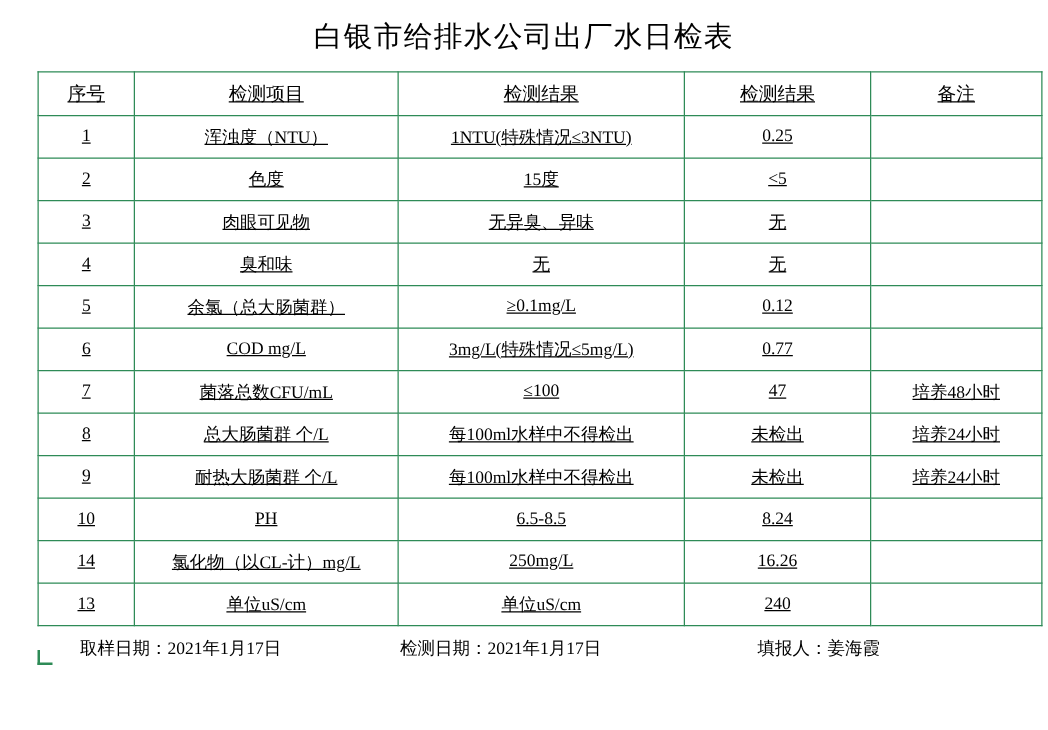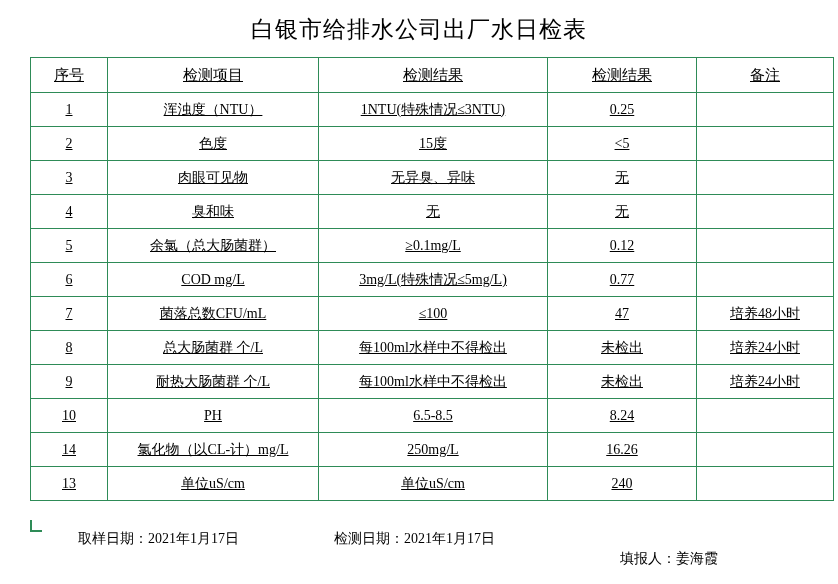--- a/index.html
+++ b/index.html
@@ -56,29 +56,29 @@
   .col-no     { width: 72px; }
   .col-item   { width: 206px; }
   .col-limit  { width: 224px; }
   .col-result { width: 144px; }
   .col-remark { width: 132px; }
 
   .item-cod {
     letter-spacing: 0px;
   }
   .footer {
-    padding: 0 34px;
+    padding: 0 20px;
     margin-top: 9px;
     font-size: 14px;
     display: flex;
     align-items: center;
   }
   .footer .f-sample { width: 300px; padding-left: 44px; box-sizing: border-box; }
   .footer .f-test   { width: 286px; box-sizing: border-box; }
-  .footer .f-filler { flex: 1; box-sizing: border-box; margin-top: 40px; }
+  .footer .f-filler { flex: 1; box-sizing: border-box; }
   .corner-mark {
     position: absolute;
     left: 30px;
     bottom: 52px;
     width: 10px;
     height: 10px;
     border-left: 2px solid #2e8b57;
     border-bottom: 2px solid #2e8b57;
   }
 </style>

